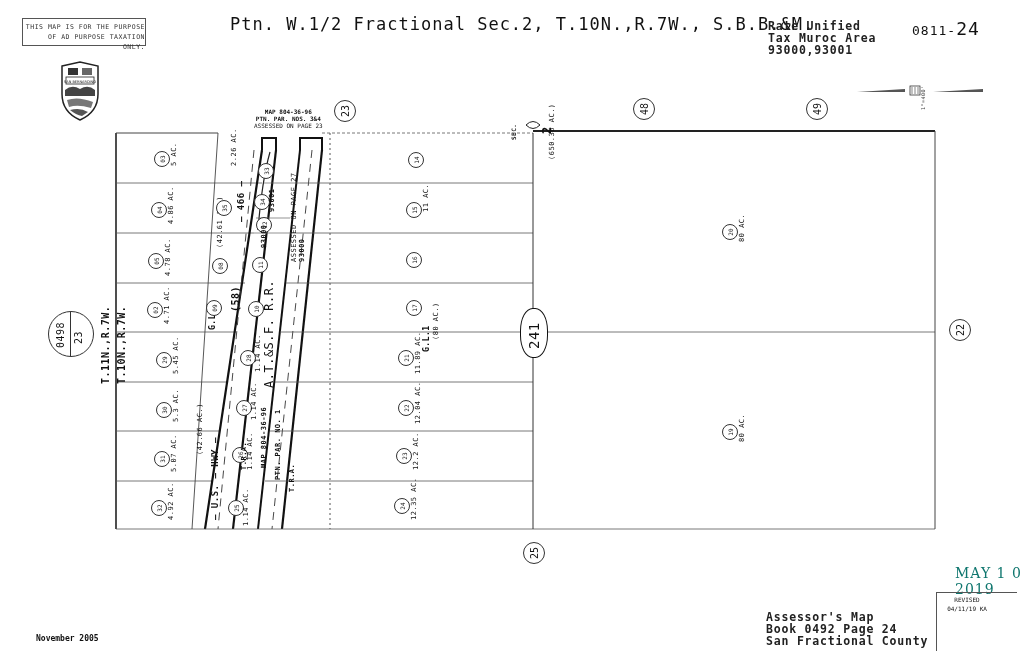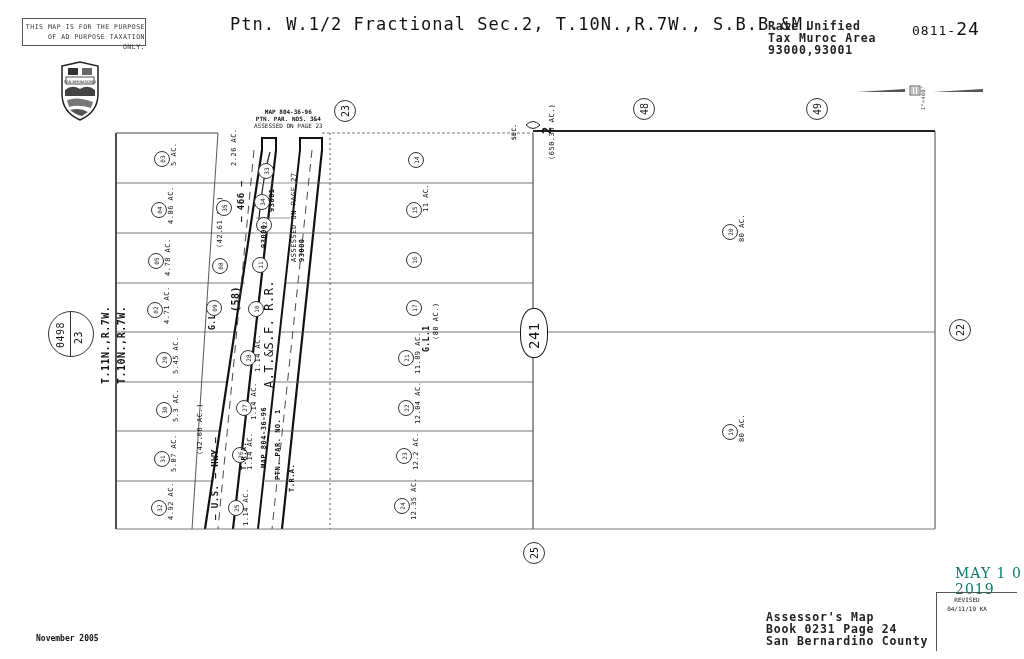--- a/index.html
+++ b/index.html
@@ -232,15 +232,15 @@
 <div class="vtext" style="left:738px;top:442px;">80 AC.</div>
 
 <div class="abs footer-left">November 2005</div>
 <div class="abs stamp">MAY 1 0 2019</div>
 <div class="abs revbox">
   <div class="lbl">REVISED</div>
   <div class="val">04/11/19 KA</div>
 </div>
 <div class="abs footer-right">
   <div>Assessor's Map</div>
-  <div>Book 0231 Page 24</div>
-  <div>San Bernardino County</div>
+  <div>Book 0492 Page 24</div>
+  <div>San Fractional County</div>
 </div>
 
 </body></html>

